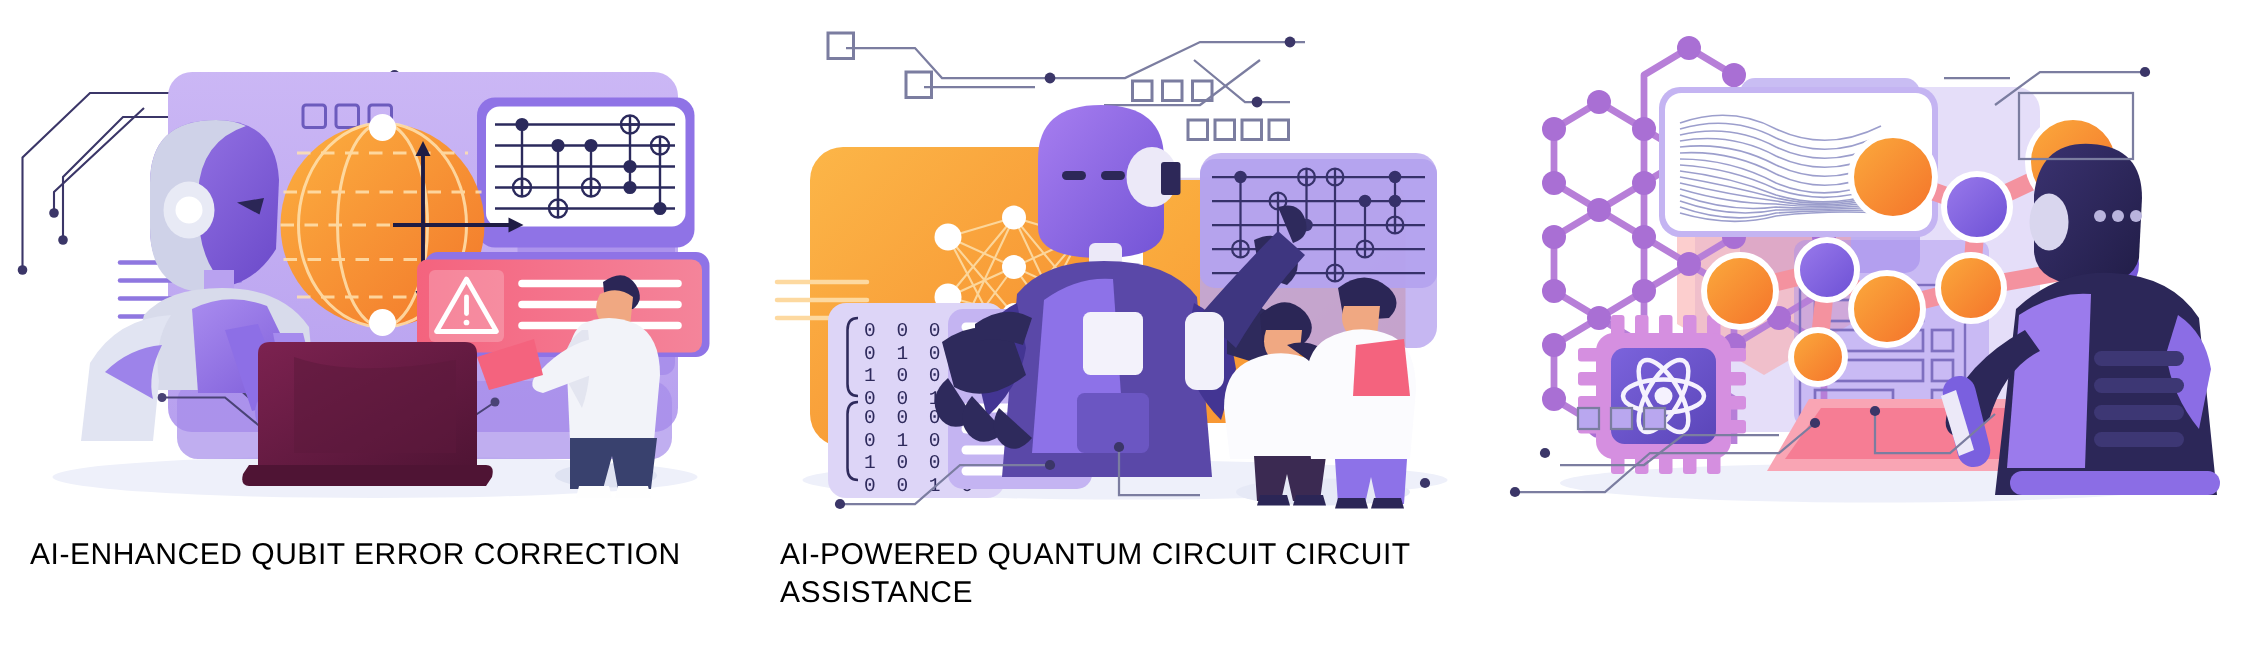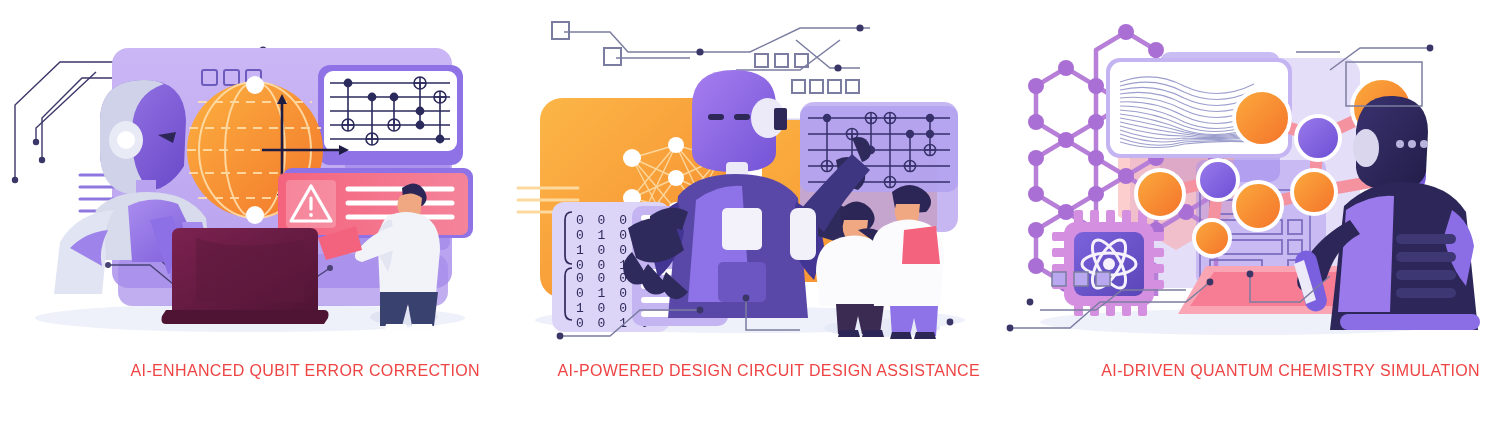--- a/index.html
+++ b/index.html
@@ -7,21 +7,21 @@
     width:1500px;height:430px;background:#ffffff;
     font-family:"Liberation Sans", sans-serif;
     overflow:hidden;
   }
   .board{position:relative;width:1500px;height:430px;}
   .panel{position:absolute;top:0;height:430px;width:500px;}
   #p1{left:0;} #p2{left:500px;} #p3{left:1000px;}
   .art{position:absolute;left:0;top:10px;width:500px;height:330px;}
   .caption{
     position:absolute;left:20px;top:358px;width:460px;
-    text-align:right;color:#ef4444;font-size:16px;
+    text-align:left;color:#000000;font-size:20px;
     letter-spacing:.35px;line-height:25px;
   }
   svg{display:block;}
 </style>
 </head>
 <body>
 
 <div class="board">
 
   <div class="panel" id="p1">
@@ -463,21 +463,21 @@
           <path d="M60 326 L110 326 L140 300 L200 300"></path>
           <path d="M246 288 L246 320 L300 320"></path>
           <circle cx="60" cy="326" r="3.4" fill="#3b3668" stroke="none"></circle>
           <circle cx="200" cy="300" r="3.4" fill="#3b3668" stroke="none"></circle>
           <circle cx="246" cy="288" r="3.4" fill="#3b3668" stroke="none"></circle>
           <circle cx="450" cy="312" r="3.4" fill="#3b3668" stroke="none"></circle>
         </g>
       </svg>
     </div>
     <div class="caption">
-      <div>AI-POWERED DESIGN CIRCUIT DESIGN ASSISTANCE</div>
+      <div>AI-POWERED QUANTUM CIRCUIT CIRCUIT ASSISTANCE</div>
     </div>
   </div>
 
   <div class="panel" id="p3">
     <div class="art">
       <svg width="500" height="330" viewBox="0 0 500 330">
         <defs>
           <linearGradient id="g3chip" x1="0" y1="0" x2="1" y2="1">
             <stop offset="0" stop-color="#7b63dc"></stop>
               <stop offset="1" stop-color="#5a45b8"></stop>
@@ -685,18 +685,15 @@
           <rect x="96" y="262" width="14" height="14" fill="#b9a7ef"></rect>
         </g>
         <g fill="none" stroke="#7b7da0" stroke-width="1.5">
           <path d="M330 60 L360 38 L430 38"></path>
           <path d="M296 42 L340 42"></path>
           <rect x="346" y="52" width="76" height="44" fill="none" stroke="#7b7da0" stroke-width="1.5"></rect>
           <circle cx="430" cy="38" r="3.4" fill="#3b3668" stroke="none"></circle>
         </g>
       </svg>
     </div>
-    <div class="caption">
-      <div>AI-DRIVEN QUANTUM CHEMISTRY SIMULATION</div>
-    </div>
   </div>
 
 </div>
 
 </body></html>

